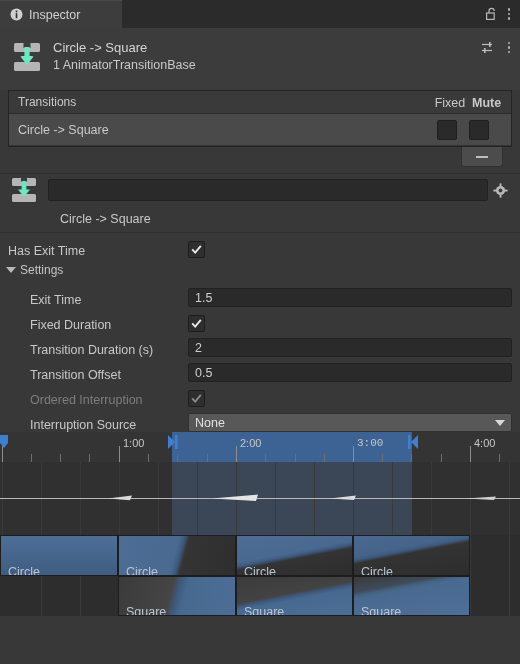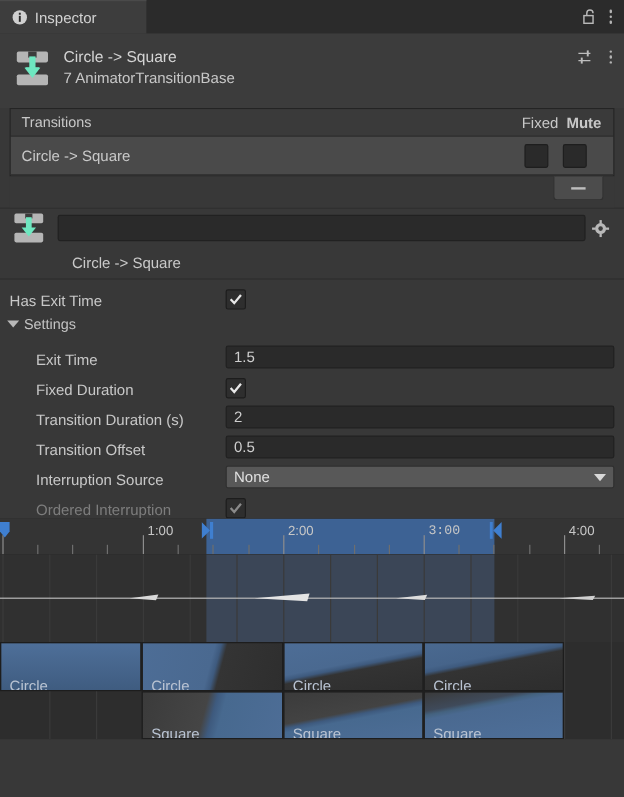--- a/index.html
+++ b/index.html
@@ -158,21 +158,21 @@
         <rect x="4" y="3" width="26" height="9" rx="1.5" fill="#b5b5b5"></rect>
         <rect x="4" y="22" width="26" height="9" rx="1.5" fill="#b5b5b5"></rect>
         <rect x="13.5" y="3" width="7" height="5" fill="#3c3c3c"></rect>
         <path d="M17 8 L17 20 M17 24 L11 16 L23 16 Z" fill="#6ee7c0"></path>
         <rect x="14.4" y="7" width="5.2" height="11" fill="#6ee7c0"></rect>
         <path d="M10.4 16.5 L23.6 16.5 L17 25 Z" fill="#6ee7c0"></path>
       </svg>
     </span>
     <div class="obj-texts">
       <span class="obj-title">Circle -&gt; Square</span>
-      <span class="obj-sub">7 AnimatorTransitionBase</span>
+      <span class="obj-sub">1 AnimatorTransitionBase</span>
     </div>
     <div class="objhead-right">
       <span class="preset-icon">
         <svg viewBox="0 0 15 15">
           <line x1="1" y1="4.5" x2="11" y2="4.5" stroke="#bdbdbd" stroke-width="1.2"></line>
           <line x1="1" y1="10.5" x2="11" y2="10.5" stroke="#bdbdbd" stroke-width="1.2"></line>
           <rect x="8" y="2" width="1.6" height="5" fill="#bdbdbd"></rect>
           <rect x="3" y="8" width="1.6" height="5" fill="#bdbdbd"></rect>
         </svg>
       </span>
@@ -286,36 +286,36 @@
     </div>
 
     <div class="prow">
       <span class="plabel indent">Transition Offset</span>
       <span class="pfield">
         <span class="txtfield">0.5</span>
       </span>
     </div>
 
     <div class="prow">
-      <span class="plabel indent">Interruption Source</span>
-      <span class="pfield">
-        <span class="dropdown">
-          <span>None</span>
-          <span class="dd-arrow"></span>
-        </span>
-      </span>
-    </div>
-
-    <div class="prow">
       <span class="plabel indent dim">Ordered Interruption</span>
       <span class="pfield">
         <span class="chk">
           <svg viewBox="0 0 11 11">
               <path d="M1.2 5.4 L4.2 8.6 L9.8 1.8" fill="none" stroke="#8a8a8a" stroke-width="1.9"></path>
             </svg>
+        </span>
+      </span>
+    </div>
+
+    <div class="prow">
+      <span class="plabel indent">Interruption Source</span>
+      <span class="pfield">
+        <span class="dropdown">
+          <span>None</span>
+          <span class="dd-arrow"></span>
         </span>
       </span>
     </div>
 
   </div>
 
   <div class="timeline">
 
     <div class="ruler">
       <div class="ruler-sel" style="left:172px;width:240px;"></div>

